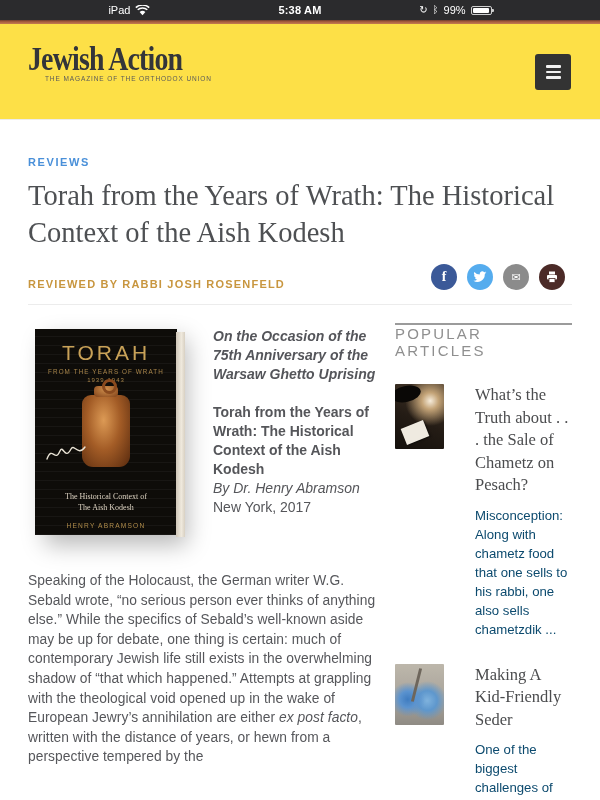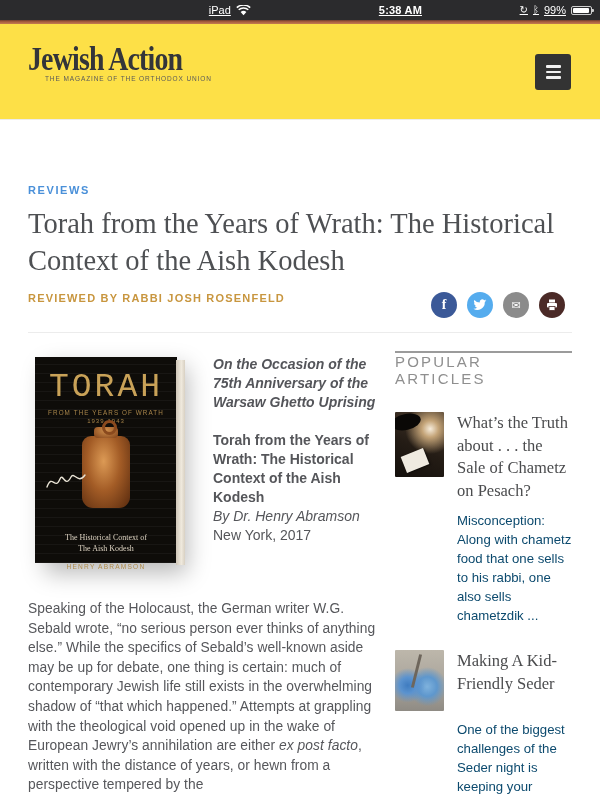--- a/index.html
+++ b/index.html
@@ -6,22 +6,22 @@
   html,body { background:#777; }
   .screen {
     position:relative; width:600px; height:800px; margin:0 auto;
     background:#ffffff; overflow:hidden;
     font-family:"Liberation Sans", sans-serif;
   }
 
   
   .status-bar {
     height:20px; background:#2b2b2d; color:#ffffff;
-    display:flex; align-items:center; justify-content:flex-end;
-    padding:0 8px; font-size:11px;text-decoration:underline;
+    display:flex; align-items:center; justify-content:center;
+    padding:0 8px; font-size:11px;
   }
   .status-left, .status-right { display:flex; align-items:center; gap:5px; width:170px; }
   .status-right { justify-content:flex-end; }
   .status-time { font-weight:bold; letter-spacing:.2px; }
   .wifi-svg { display:block; }
   .rot-lock { font-size:10px; line-height:1; }
   .bt-glyph { font-size:10px; line-height:1; font-family:"DejaVu Sans", sans-serif; }
   .battery { position:relative; width:21px; height:9px; border:1px solid #cfcfcf; border-radius:2px; }
   .battery .fill { position:absolute; left:1px; top:1px; bottom:1px; width:16px; background:#ffffff; border-radius:1px; }
   .battery .tip { position:absolute; right:-3px; top:2px; width:2px; height:3px; background:#cfcfcf; border-radius:0 1px 1px 0; }
@@ -44,28 +44,28 @@
   .menu-button {
     position:absolute; right:29px; top:30px; width:36px; height:36px;
     background:#333333; border-radius:3px; border:none; cursor:pointer;
     display:flex; flex-direction:column; align-items:center; justify-content:center; gap:3px;
   }
   .menu-button span { display:block; width:15px; height:2.5px; background:#f2f2f2; border-radius:1px; }
 
   
   .page-body { padding:0 28px; }
   .category {
-    margin-top:64px; font-size:11px; font-weight:bold; letter-spacing:1.6px; color:#4a90d9;
+    margin-top:36px; font-size:11px; font-weight:bold; letter-spacing:1.6px; color:#4a90d9;
     cursor:pointer; display:inline-block;
   }
   h1.article-title {
     margin-top:7px; font-family:"Liberation Serif", serif; font-weight:400;
     font-size:28.5px; line-height:37px; color:#4e5053; max-width:560px;
   }
-  .byline-row { margin-top:13px; display:flex; align-items:flex-start; justify-content:space-between; }
+  .byline-row { margin-top:13px; display:flex; align-items:flex-end; justify-content:space-between; }
   .byline { font-size:11px; font-weight:bold; letter-spacing:1.2px; color:#c8963f; }
   .share-row { display:flex; gap:10px; margin-right:7px; }
   .share-btn {
     width:26px; height:26px; border-radius:50%; border:none; cursor:pointer;
     color:#fff; display:flex; align-items:center; justify-content:center; padding:0;
   }
   .share-btn.fb { background:#3b5998; font-family:"Liberation Serif", serif; font-weight:bold; font-size:14px; }
   .share-btn.tw { background:#55acee; }
   .share-btn.em { background:#8b8b8b; font-size:11px; }
   .share-btn.pr { background:#4b2a27; }
@@ -85,21 +85,21 @@
       repeating-linear-gradient(0deg, rgba(255,255,255,0.045) 0 1px, transparent 1px 9px),
       #0e0c09;
     box-shadow:10px 10px 22px rgba(0,0,0,.28);
     color:#c2a05a; text-align:center; padding-top:12px;
   }
   .book-cover::after { 
     content:""; position:absolute; right:-8px; top:3px; width:9px; height:205px;
     background:linear-gradient(90deg,#cfc6b8,#efe9dd 60%,#d8d0c2);
     transform:skewY(-1.5deg);
   }
-  .bc-title { font-family:Liberation Mono, monospace; font-size:33px; letter-spacing:3px; color:#c9a258; }
+  .bc-title { font-family:Liberation Sans, sans-serif; font-size:21px; letter-spacing:3px; color:#c9a258; }
   .bc-sub { font-size:6.3px; letter-spacing:1.1px; color:#a8854a; margin-top:3px; }
   .bc-years { font-size:6px; letter-spacing:1px; color:#a8854a; margin-top:2px; }
   .bc-can {
     position:relative; width:48px; height:72px; margin:12px auto 0;
     background:radial-gradient(ellipse at 45% 35%, #dc9a55 0%, #a35c26 45%, #5e2e10 95%);
     border-radius:9px 9px 11px 11px;
   }
   .bc-can::before { 
     content:""; position:absolute; top:-9px; left:12px; width:24px; height:11px;
     background:radial-gradient(ellipse at 50% 30%, #d1914e 0%, #8a4a1e 90%);
@@ -120,21 +120,21 @@
 
   
   .article-text {
     margin-top:16px; font-size:13.8px; line-height:19.6px; color:#56575b; letter-spacing:.05px;
   }
   .article-text .it { font-style:italic; }
 
   
   .popular-rule { border:none; border-top:2px solid #9b9b9b; }
   .popular-heading { font-size:15px; letter-spacing:2.2px; color:#8f8f8f; }
-  .side-article { display:grid; grid-template-columns:49px 1fr; column-gap:13px; margin-top:25px; cursor:pointer; }
+  .side-article { display:grid; grid-template-columns:49px 1fr; column-gap:31px; margin-top:25px; cursor:pointer; }
   .side-thumb { width:49px; border-radius:1px; position:relative; overflow:hidden; }
   .thumb-1 { height:65px;
     background:
       radial-gradient(circle at 72% 26%, #f6ecdb 0%, #c3a377 14%, rgba(24,19,15,0) 42%),
       linear-gradient(205deg,#4a3b2d 0%,#241c15 55%,#14100c 100%);
   }
   .thumb-1::before { content:""; position:absolute; left:-4px; top:2px; width:30px; height:16px; background:#0a0806; border-radius:50%; transform:rotate(-12deg); }
   .thumb-1::after { content:""; position:absolute; left:8px; bottom:8px; width:24px; height:17px; background:#efeae0; transform:rotate(-22deg); box-shadow:1px 1px 2px rgba(0,0,0,.6); }
   .thumb-2 { height:61px;
     background:

